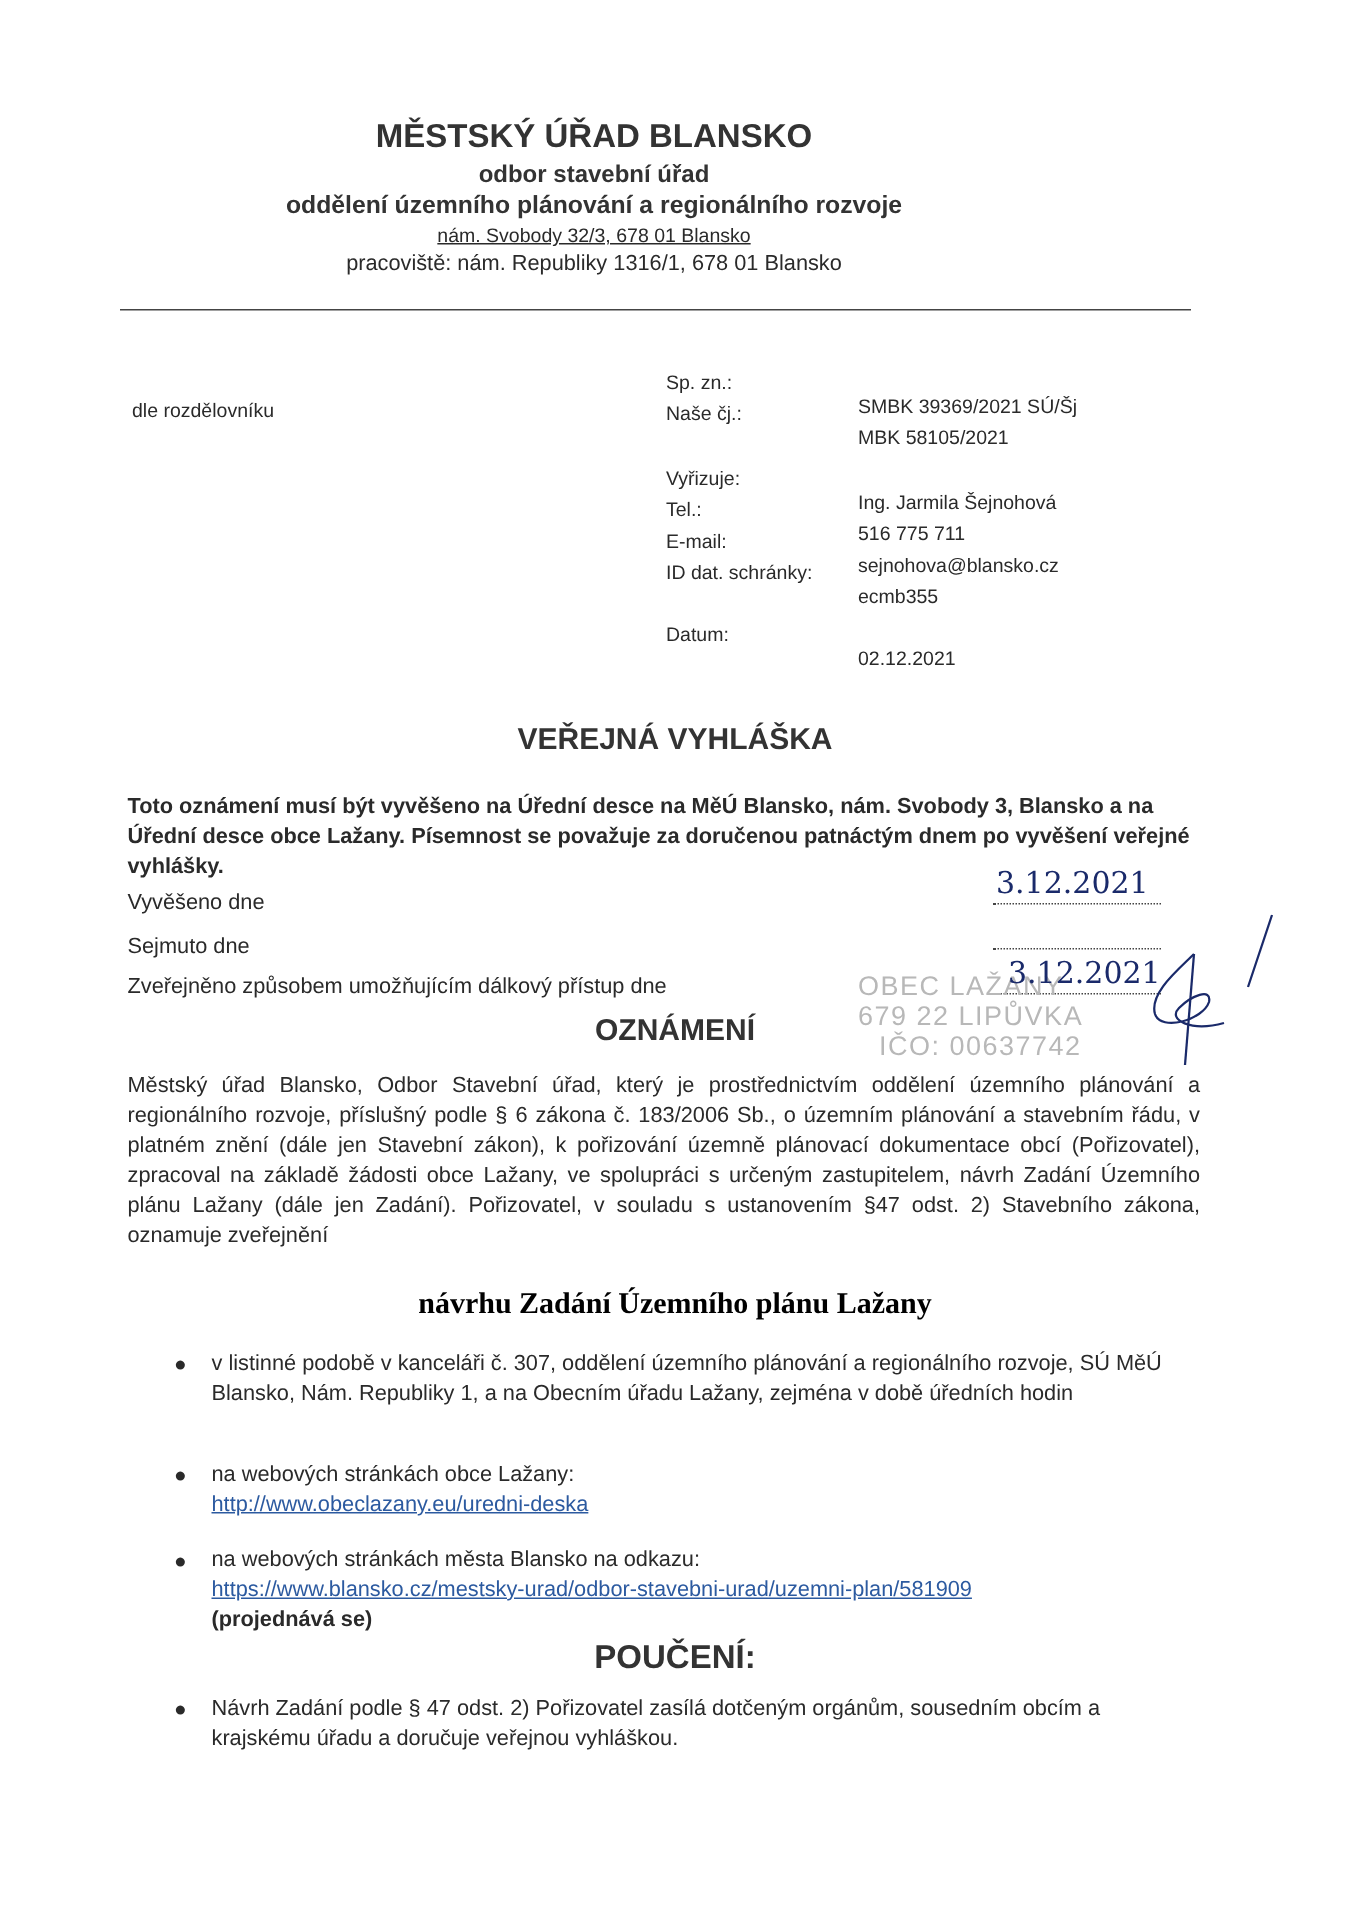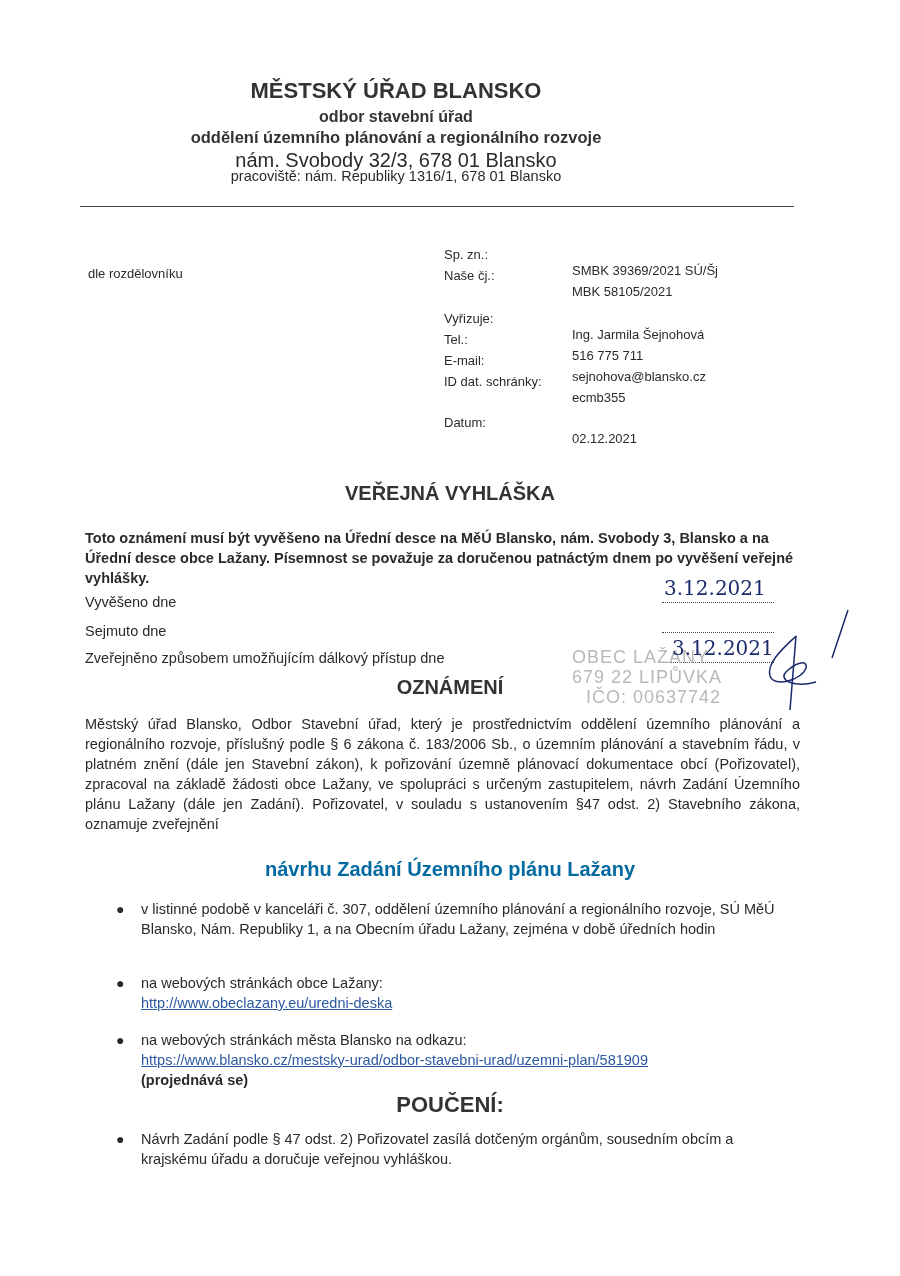--- a/index.html
+++ b/index.html
@@ -2,36 +2,36 @@
 <html><head>
 <meta charset="utf-8">
 <style>
   html, body { margin:0; padding:0; background:#ffffff; }
   body { width:900px; height:1276px; position:relative; overflow:hidden; font-family:"Liberation Sans", sans-serif; color:#2a2a2a; }
   .abs { position:absolute; }
   .hdr { left:0; width:792px; text-align:center; }
   #h-title { top:78px; font-size:22px; font-weight:bold; color:#333; }
   #h-dept { top:108px; font-size:16px; font-weight:bold; color:#333; }
   #h-sub { top:128px; font-size:16.5px; font-weight:bold; color:#333; }
-  #h-addr { top:149px; font-size:20px; }
+  #h-addr { top:149px; font-size:13px;text-decoration:underline; }
   #h-work { top:168px; font-size:14.5px; }
   #rule { left:80px; top:206px; width:714px; height:0; border-top:1.5px solid #444; }
   #recipient { left:88px; top:266px; font-size:13px; }
   .meta-label { left:444px; font-size:13px; }
   .meta-value { left:572px; font-size:13px;margin-top:16px; }
   .title2 { left:0; width:900px; text-align:center; font-weight:bold; }
   #t-vv { top:482px; font-size:20px; color:#333; }
   .para { left:85px; width:715px; font-size:14.5px; line-height:20px; text-align:justify; }
   #p-intro { top:528px; text-align:left;font-weight:bold; }
   .row-label { left:85px; font-size:14.5px; }
   .hand { font-family:"DejaVu Serif", serif; color:#1a2a6a; font-size:20px; }
   .dots { border-bottom:1.5px dotted #444; height:0; width:112px; }
   #t-ozn { top:676px; font-size:20px; color:#333; }
   #p-ozn { top:714px; }
-  #t-navrh { top:858px; font-size:20px; color:#0369a1; }
+  #t-navrh { top:858px; font-size:20px; color:#000000;font-family:Liberation Serif, serif; }
   .bullet { left:116px; font-size:14px; }
   .bullet-text { left:141px; width:660px; font-size:14.5px; line-height:20px; }
   .link { color:#2c5aa0; text-decoration:underline; }
   #t-pouc { top:1092px; font-size:22px; color:#333; }
   .stamp { color:#b8b8b8; font-size:18px; letter-spacing:1px; }
 </style>
 </head>
 <body>
 
 <div class="abs hdr" id="h-title">MĚSTSKÝ ÚŘAD BLANSKO</div>

